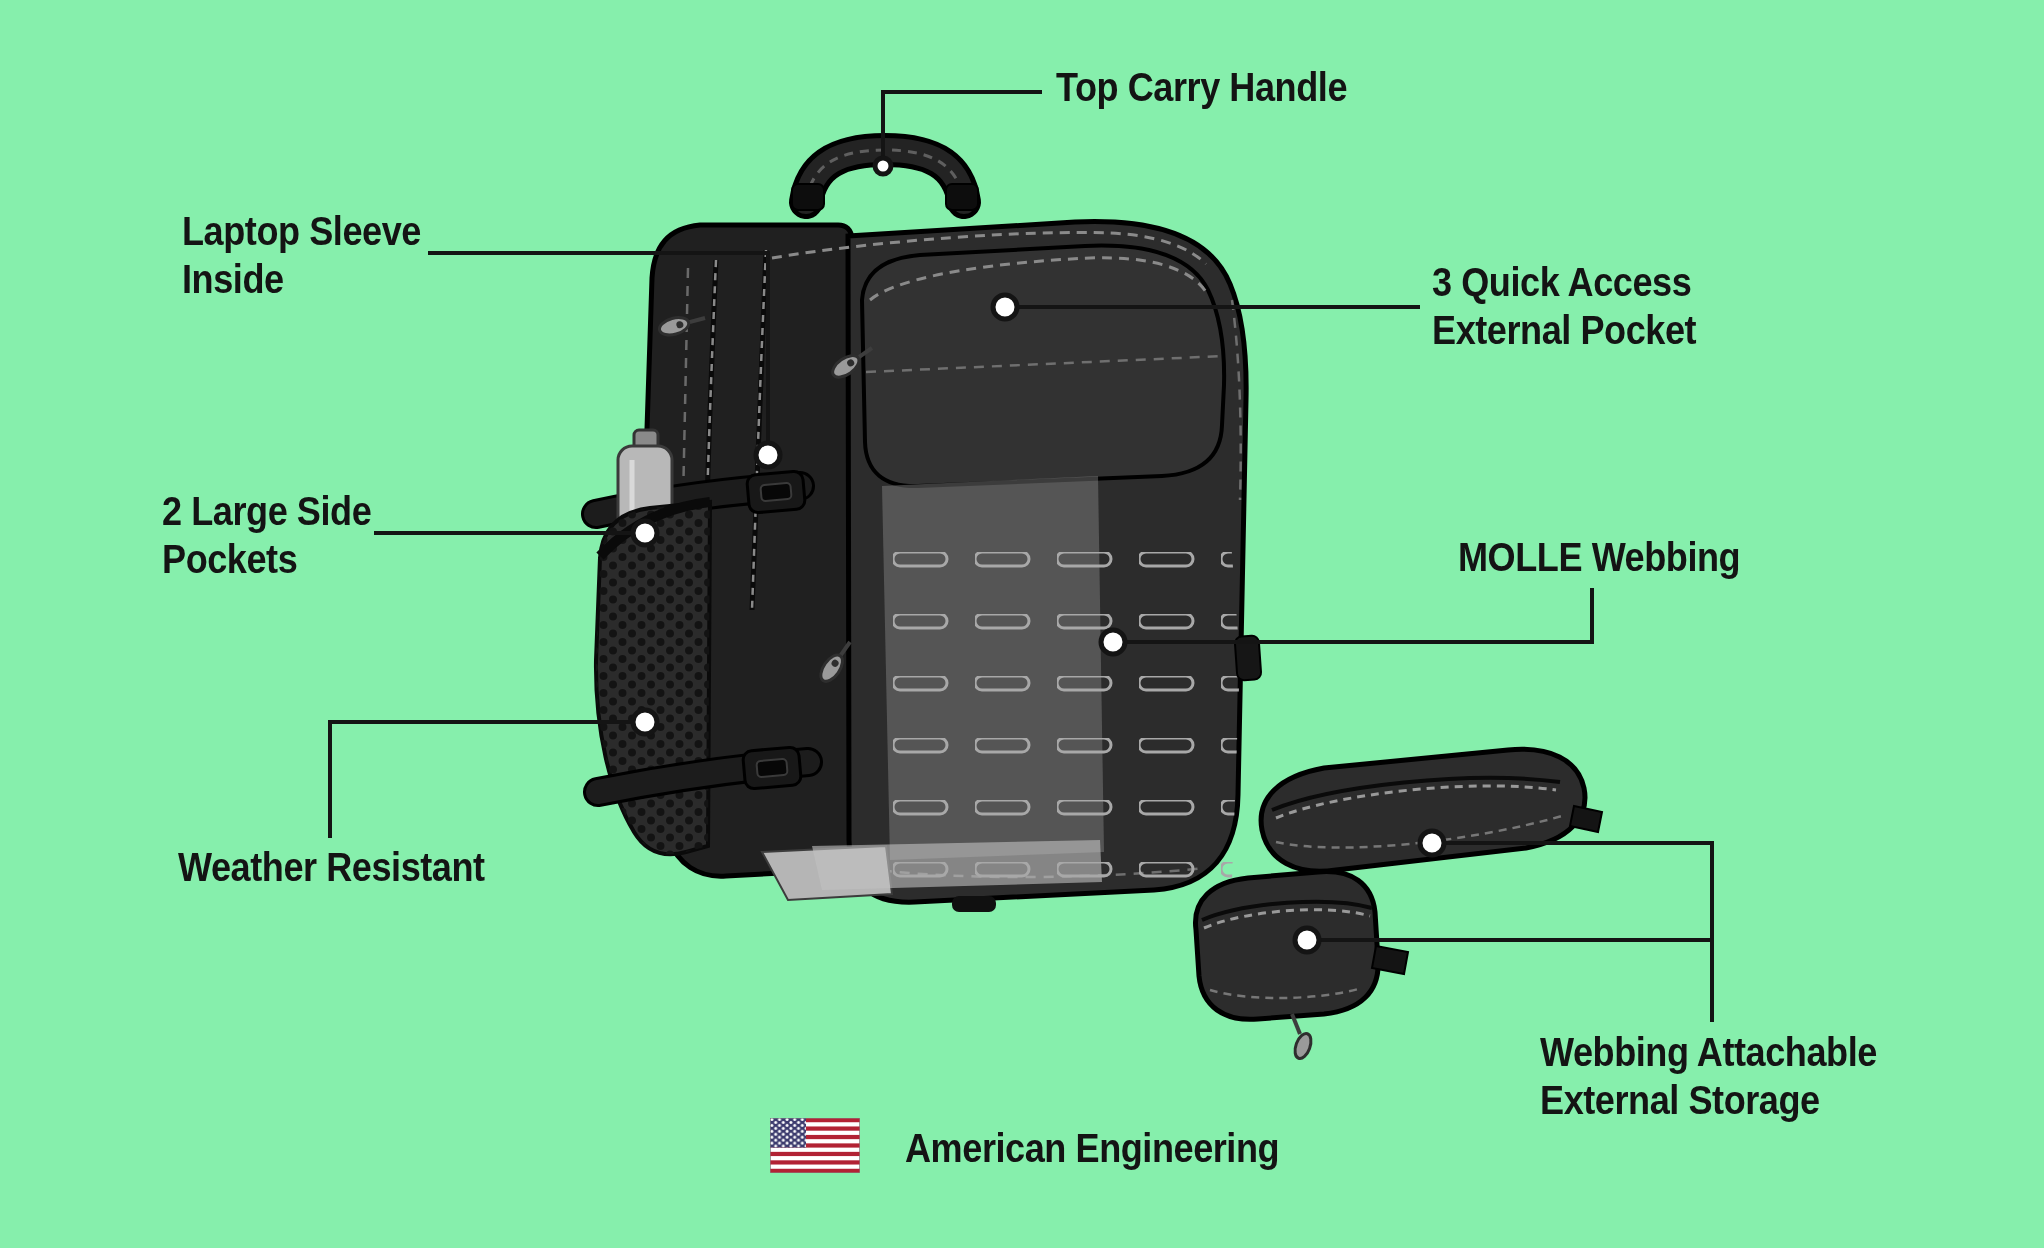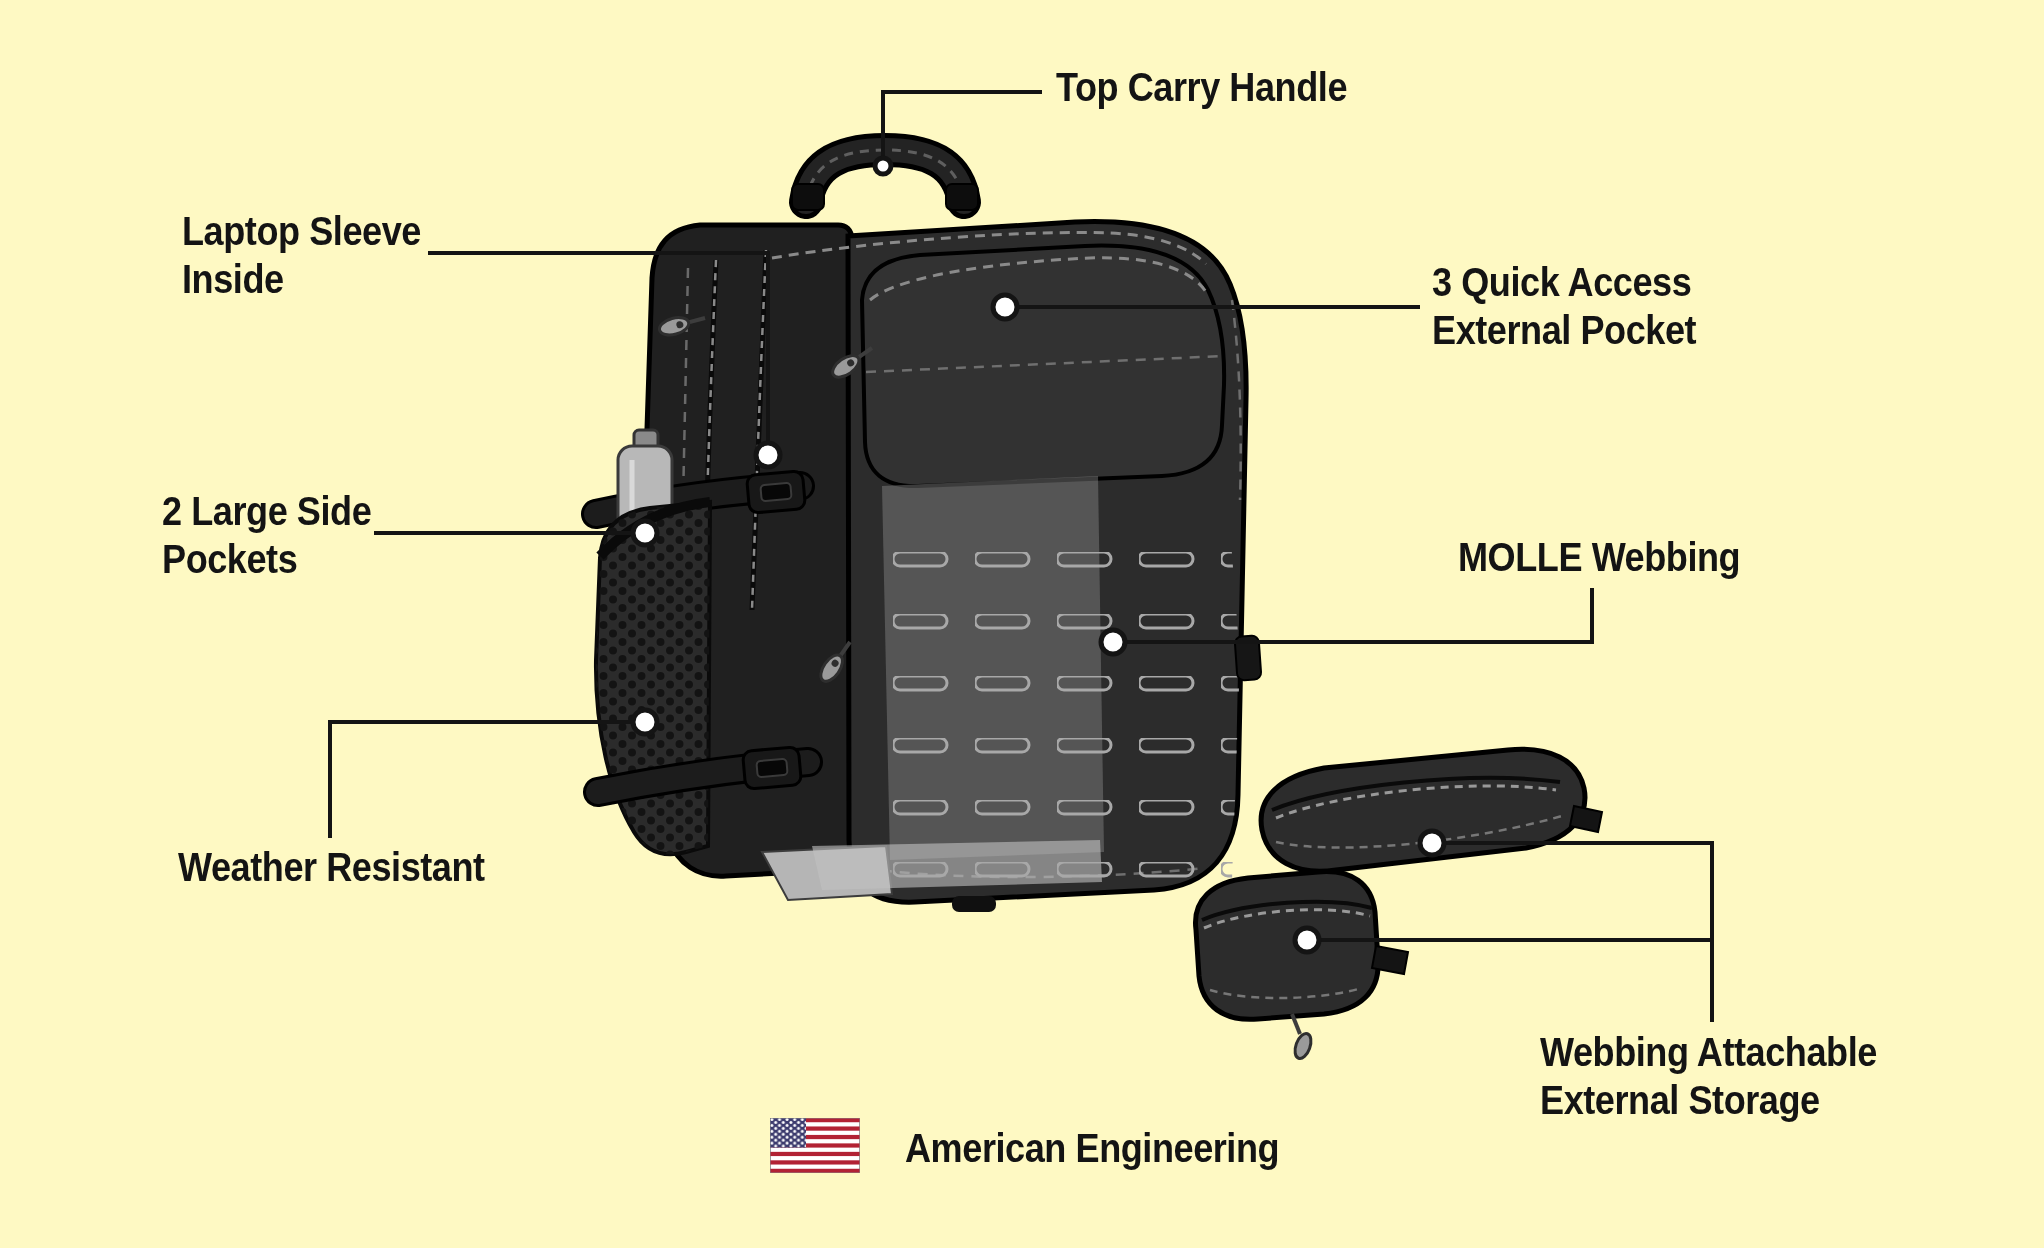--- a/index.html
+++ b/index.html
@@ -1,17 +1,17 @@
 <!DOCTYPE html>
 <html><head>
 <meta charset="utf-8">
 <style>
   html,body{margin:0;padding:0;background:#ffffff;}
   .stage{
-    position:relative;width:2044px;height:1248px;background:#fef9c3;overflow:hidden;
+    position:relative;width:2044px;height:1248px;background:#86efac;overflow:hidden;
     font-family:"Liberation Sans",sans-serif;
   }
   .art{position:absolute;left:0;top:0;}
   .label{
     position:absolute;font-weight:700;font-size:41px;line-height:48px;color:#141414;
     letter-spacing:-0.5px;white-space:nowrap;transform:scaleX(0.88);transform-origin:left top;
   }
   .label span{display:block;}
   .flag{position:absolute;left:770px;top:1118px;width:90px;height:55px;}
 </style>

